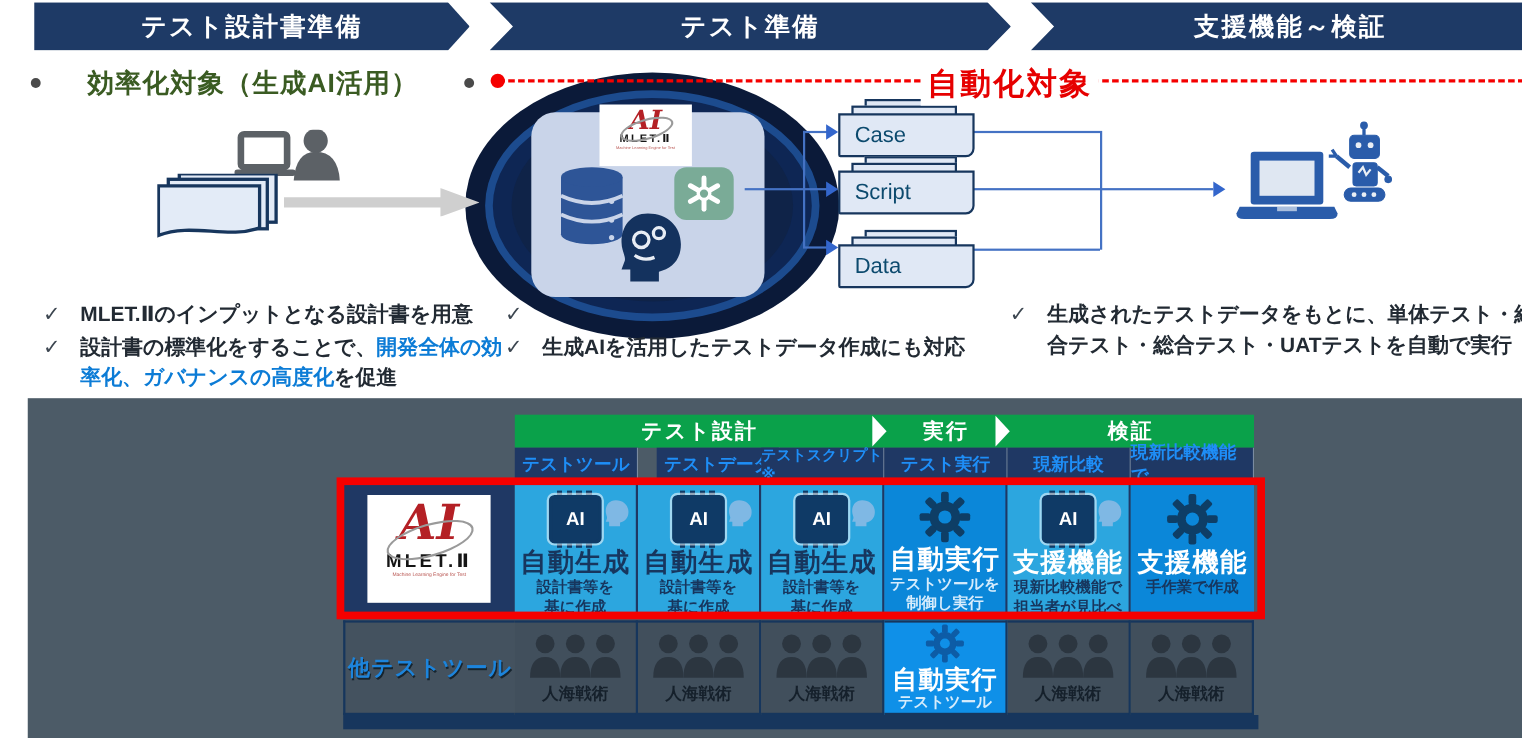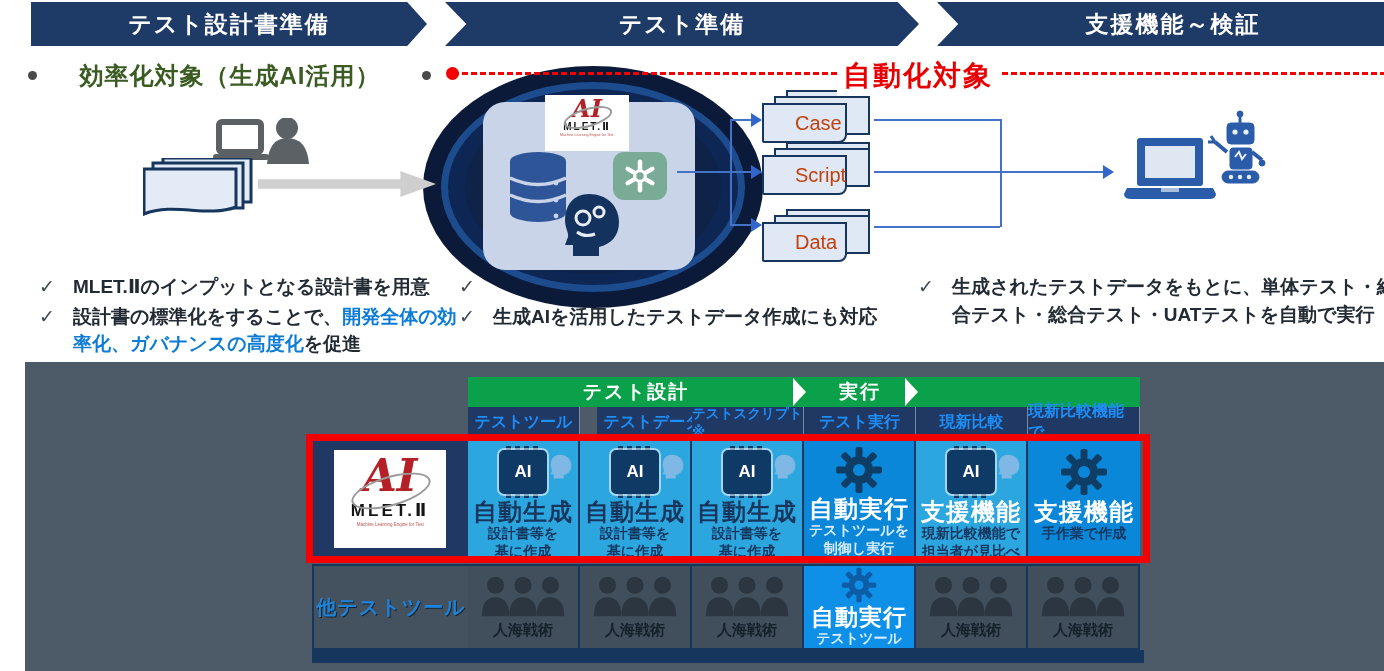--- a/index.html
+++ b/index.html
@@ -65,22 +65,22 @@
   .hline{position:absolute;height:0;border-top:2px solid #4472C4;z-index:2;}
   .vline{position:absolute;width:0;border-left:2px solid #4472C4;z-index:2;}
   .ahead{position:absolute;width:0;height:0;border-top:7px solid transparent;border-bottom:7px solid transparent;
          border-left:11px solid #3366CC;z-index:2;}
 
   
   .artifact{position:absolute;width:108px;height:40px;z-index:3;}
   .artifact .sheet{position:absolute;background:#E0E8F5;border:2px solid #17365D;box-sizing:border-box;}
   .artifact .b2{left:24px;top:-13px;width:84px;height:38px;}
   .artifact .b1{left:12px;top:-7px;width:96px;height:39px;}
-  .artifact .front{left:0;top:0;width:85px;height:40px;display:flex;align-items:center;
-                   padding-left:31px;font-size:20px;color:#c2410c;border-radius:0 0 8px 2px;}
+  .artifact .front{left:0;top:0;width:124px;height:40px;display:flex;align-items:center;
+                   padding-left:13px;font-size:20px;color:#0c4a6e;border-radius:0 0 8px 2px;}
 
   
   .laptop-right{position:absolute;left:1098px;top:136px;z-index:2;}
   .robot{position:absolute;left:1182px;top:110px;z-index:2;}
 
   
   .bullets{position:absolute;display:flex;flex-direction:column;gap:2px;z-index:4;}
   .bullets-left{left:14px;top:273px;width:424px;}
   .bullets-mid{left:434px;top:273px;width:436px;}
   .bullets-right{left:893px;top:273px;width:488px;}
@@ -322,20 +322,23 @@
   </div>
 
   <div class="panel"></div>
 
   <div class="gheader" style="left:443px;width:672px;"></div>
   <div class="gheader" style="left:443px;width:336px;background:transparent;">
       <span>テスト設計</span>
     </div>
   <div class="gheader" style="left:779px;width:112px;background:transparent;">
       <span>実行</span>
+    </div>
+  <div class="gheader" style="left:891px;width:224px;background:transparent;">
+      <span>検証</span>
     </div>
   <div class="gchev" style="left:768px;"></div>
   <div class="gchev" style="left:880px;"></div>
 
   <div class="subhdr" style="left:443px;">
       <span>テストツール</span>
     </div>
   <div class="subhdr" style="left:572px;font-family:Liberation Mono, monospace;">
       <span>テストデータ</span>
     </div>

